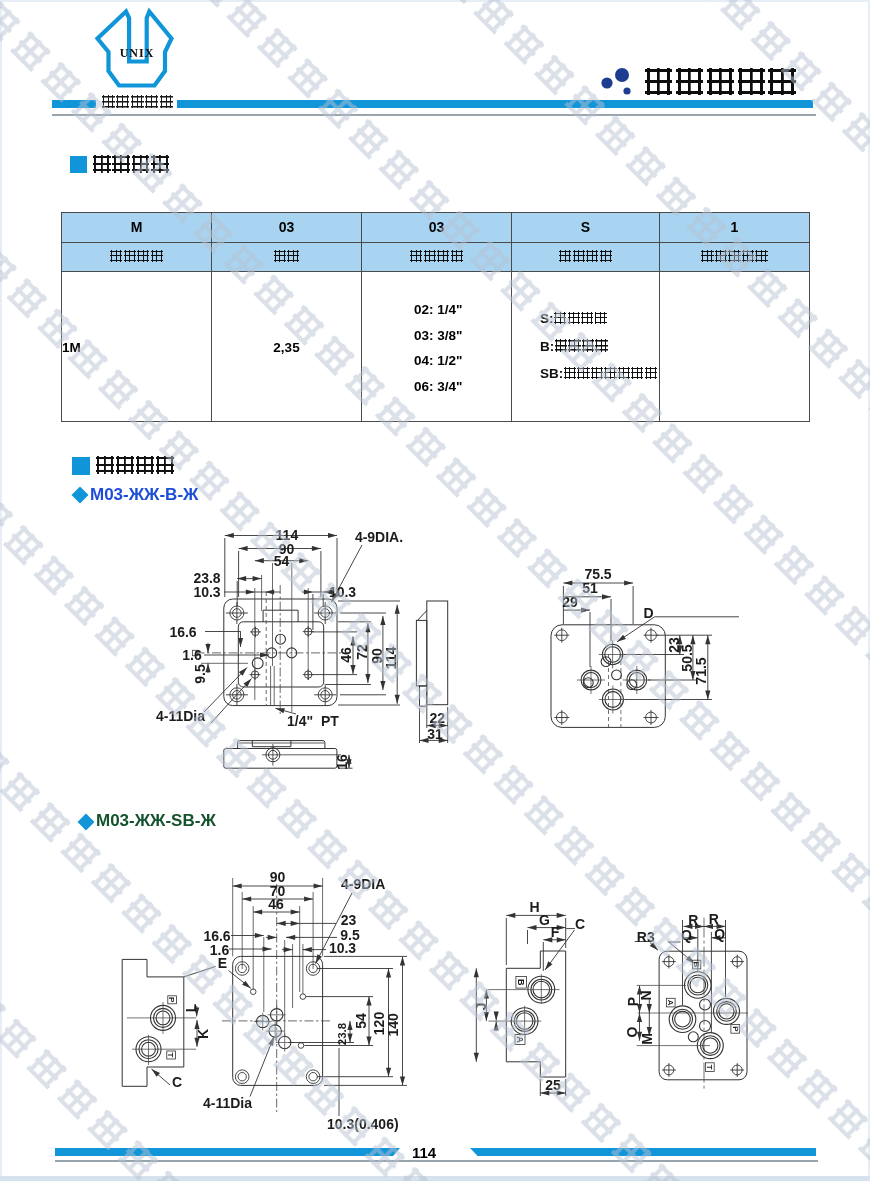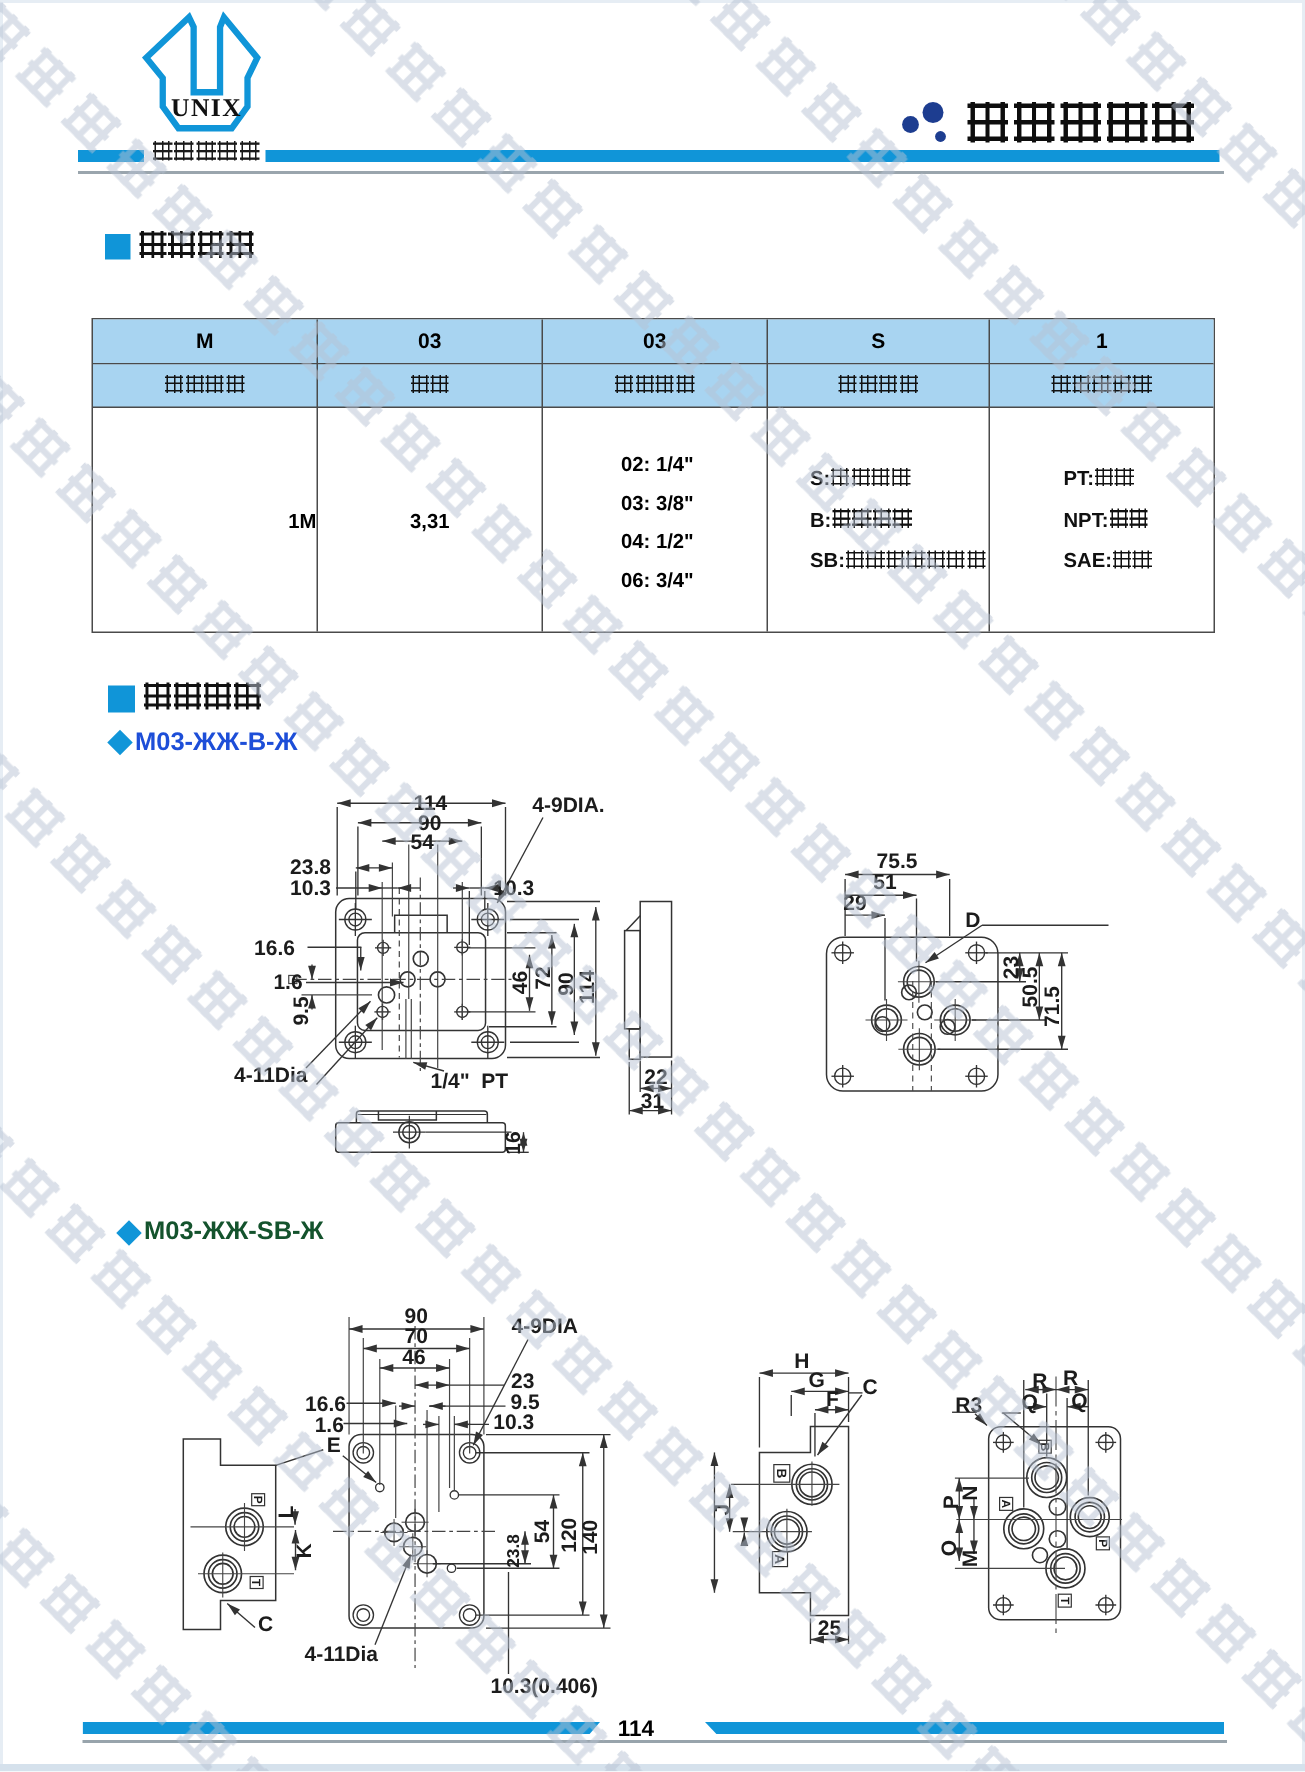--- a/index.html
+++ b/index.html
@@ -15,21 +15,21 @@
 linear-gradient(currentColor,currentColor) 50% 0/10% 100% no-repeat}
 </style>
 </head>
 <body>
 <div id="page">
 
 <svg class="abs" style="left:90px;top:6px" width="95" height="85" viewBox="0 0 95 85">
 <path d="M36,5.5 L7.5,32.5 L18.5,46 L18.5,65 L29,79.5 L64.5,79.5 L75,65 L75,46 L81.5,32.5 L59.3,5.5 L56.7,12 L56.7,55.5 L39.1,55.5 L39.1,12 Z" fill="none" stroke="#1095d8" stroke-width="4.2" stroke-linejoin="miter"></path>
 </svg>
 
-<div class="abs" style="left:114px;top:62px;width:46px;text-align:center;font-family:'Liberation Serif',serif;font-weight:bold;font-size:17px;color:#111;letter-spacing:1px">UNIX</div>
+<div class="abs" style="left:114px;top:46px;width:46px;text-align:center;font-family:'Liberation Serif',serif;font-weight:bold;font-size:12px;color:#111;letter-spacing:1px">UNIX</div>
 
 <div class="abs" style="left:52px;top:100px;width:44px;height:8px;background:#1095d8"></div>
 
 <div class="abs" style="left:101px;top:94px;font-size:14.5px;font-weight:bold;color:#1a1a1a"><span class="cj"></span><span class="cj"></span><span class="cj"></span><span class="cj"></span><span class="cj"></span></div>
 
 <div class="abs" style="left:177px;top:100px;width:636px;height:8px;background:#1095d8"></div>
 
 <div class="abs" style="left:52px;top:114px;width:764px;height:1.5px;background:#9aa5ad"></div>
 
 <svg class="abs" style="left:598px;top:64px" width="40" height="36" viewBox="0 0 40 36">
@@ -60,29 +60,28 @@
   <div class="abs" style="left:300px;top:6px;width:149px;text-align:center;font-size:14px;font-weight:bold">03</div>
   <div class="abs" style="left:450px;top:6px;width:147px;text-align:center;font-size:14px;font-weight:bold">S</div>
   <div class="abs" style="left:598px;top:6px;width:149px;text-align:center;font-size:14px;font-weight:bold">1</div>
 
   <div class="abs" style="left:0;top:36px;width:149px;text-align:center;font-size:13.5px;font-weight:bold;color:#111"><span class="cj"></span><span class="cj"></span><span class="cj"></span><span class="cj"></span></div>
   <div class="abs" style="left:150px;top:36px;width:149px;text-align:center;font-size:13.5px;font-weight:bold;color:#111"><span class="cj"></span><span class="cj"></span></div>
   <div class="abs" style="left:300px;top:36px;width:149px;text-align:center;font-size:13.5px;font-weight:bold;color:#111"><span class="cj"></span><span class="cj"></span><span class="cj"></span><span class="cj"></span></div>
   <div class="abs" style="left:450px;top:36px;width:147px;text-align:center;font-size:13.5px;font-weight:bold;color:#111"><span class="cj"></span><span class="cj"></span><span class="cj"></span><span class="cj"></span></div>
   <div class="abs" style="left:598px;top:36px;width:149px;text-align:center;font-size:13.5px;font-weight:bold;color:#111"><span class="cj"></span><span class="cj"></span><span class="cj"></span><span class="cj"></span><span class="cj"></span></div>
 
-  <div class="abs" style="left:0;top:127px;width:149px;text-align:right;font-size:13.5px;font-weight:bold">1M</div>
-
-  <div class="abs" style="left:150px;top:127px;width:149px;text-align:center;font-size:13.5px;font-weight:bold">3,31</div>
+  <div class="abs" style="left:0;top:127px;width:149px;text-align:left;font-size:13.5px;font-weight:bold">1M</div>
+
+  <div class="abs" style="left:150px;top:127px;width:149px;text-align:center;font-size:13.5px;font-weight:bold">2,35</div>
 
   <div class="abs" style="left:352px;top:84px;font-size:13.5px;font-weight:bold;line-height:25.5px">02: 1/4"<br>03: 3/8"<br>04: 1/2"<br>06: 3/4"</div>
 
   <div class="abs" style="left:478px;top:92px;font-size:13.5px;font-weight:bold;line-height:27.5px;color:#111">S:<span class="cj"></span><span class="cj"></span><span class="cj"></span><span class="cj"></span><br>B:<span class="cj"></span><span class="cj"></span><span class="cj"></span><span class="cj"></span><br>SB:<span class="cj"></span><span class="cj"></span><span class="cj"></span><span class="cj"></span><span class="cj"></span><span class="cj"></span><span class="cj"></span></div>
 
-  <div class="abs" style="left:647px;top:92px;font-size:13.5px;font-weight:bold;line-height:27.5px;color:#111">PT:<span class="cj"></span><span class="cj"></span><br>NPT:<span class="cj"></span><span class="cj"></span><br>SAE:<span class="cj"></span><span class="cj"></span></div>
 </div>
 
 <div class="abs" style="left:72px;top:457px;width:18px;height:18px;background:#1095d8"></div>
 
 <div class="abs" style="left:95px;top:454px;font-size:20px;font-weight:bold;color:#111"><span class="cj"></span><span class="cj"></span><span class="cj"></span><span class="cj"></span></div>
 
 <div class="abs" style="left:74px;top:489px;width:12px;height:12px;background:#1095d8;transform:rotate(45deg)"></div>
 
 <div class="abs" style="left:90px;top:485px;font-size:17px;font-weight:bold;color:#1d4ed8">M03-ЖЖ-B-Ж</div>
 

